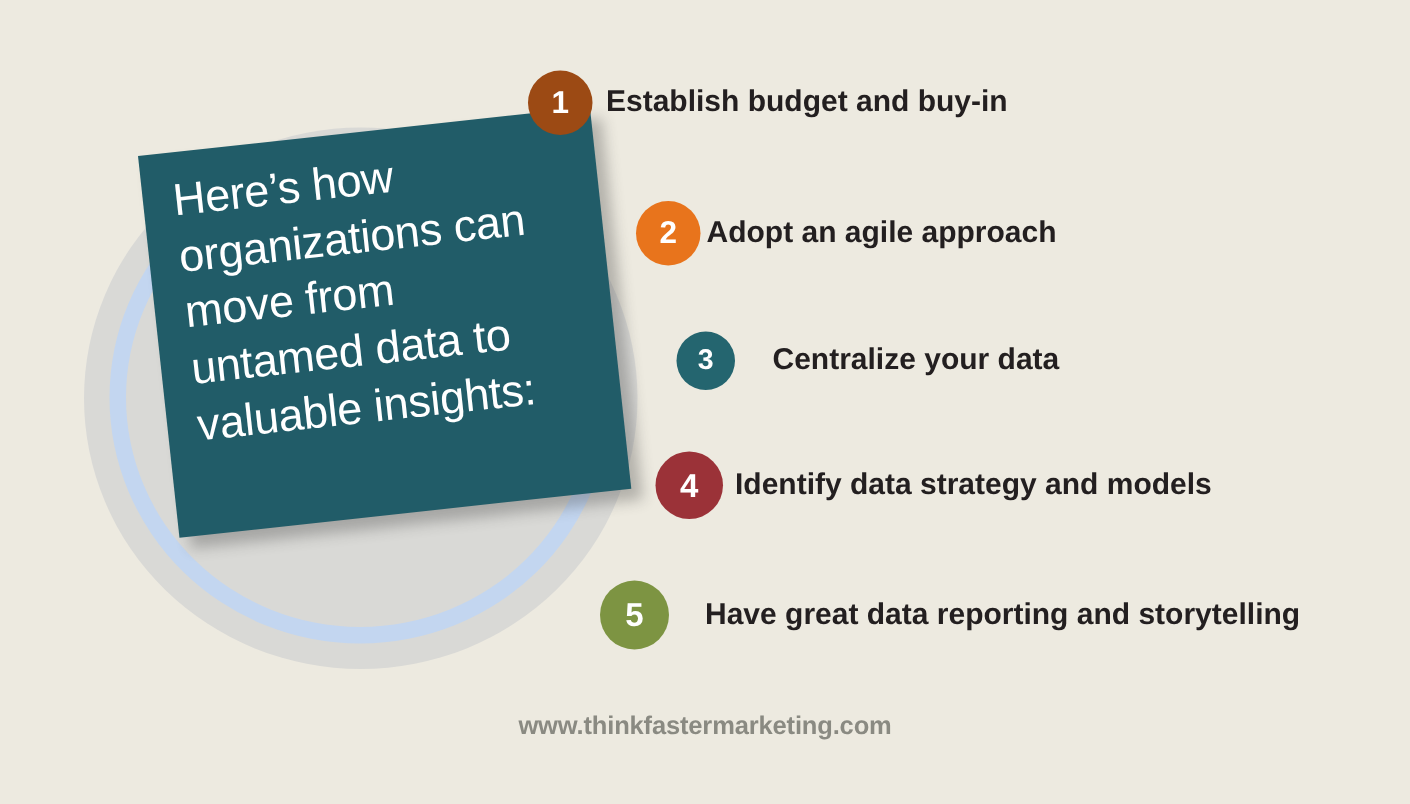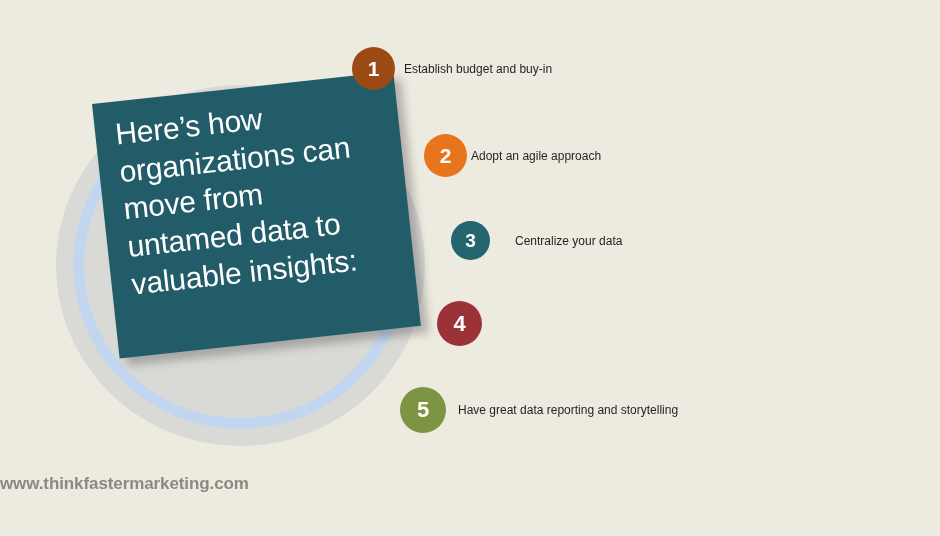--- a/index.html
+++ b/index.html
@@ -81,22 +81,22 @@
     font-family: "Liberation Sans", sans-serif;
     font-weight: bold;
     display: flex;
     align-items: center;
     justify-content: center;
     box-sizing: border-box;
   }
   .step-label {
     color: #231F20;
     font-family: "Liberation Sans", sans-serif;
-    font-size: 12px;
-    font-weight: 400;
+    font-size: 20px;
+    font-weight: 700;
     white-space: nowrap;
   }
 
   #step-0 { left: 352px; top: 47px; }
   #step-0 .step-badge { width: 43px; height: 43px; font-size: 21px; background: #9C4A14; }
   #step-0 .step-label { margin-left: 9px; }
 
   #step-1 { left: 424px; top: 134px; }
   #step-1 .step-badge { width: 43px; height: 43px; font-size: 21px; background: #E8741C; }
   #step-1 .step-label { margin-left: 4px; text-align: center; }
@@ -104,29 +104,29 @@
   #step-2 { left: 451px; top: 221px; }
   #step-2 .step-badge { width: 39px; height: 39px; font-size: 19px; background: #24656F; }
   #step-2 .step-label { margin-left: 25px; }
 
   #step-3 { left: 437px; top: 301px; }
   #step-3 .step-badge { width: 45px; height: 45px; font-size: 22px; background: #9B3238; }
   #step-3 .step-label { margin-left: 8px; }
 
   #step-4 { left: 400px; top: 387px; }
   #step-4 .step-badge { width: 46px; height: 46px; font-size: 22px; background: #7D9442; }
-  #step-4 .step-label { margin-left: 12px; }
+  #step-4 .step-label { margin-left: 24px; }
 
   
   .footer-url {
     position: absolute;
     left: 0;
     top: 474px;
     width: 940px;
-    text-align: left;
+    text-align: center;
     color: #8A8A82;
     font-family: "Liberation Sans", sans-serif;
     font-size: 17px;
     font-weight: bold;
     letter-spacing: -0.1px;
   }
 </style>
 </head>
 <body>
 
@@ -153,20 +153,21 @@
     <span class="step-label">Adopt an agile approach</span>
   </div>
 
   <div class="step" id="step-2">
     <span class="step-badge">3</span>
     <span class="step-label">Centralize your data</span>
   </div>
 
   <div class="step" id="step-3">
     <span class="step-badge">4</span>
+    <span class="step-label">Identify data strategy and models</span>
   </div>
 
   <div class="step" id="step-4">
     <span class="step-badge">5</span>
     <span class="step-label">Have great data reporting and storytelling</span>
   </div>
 
   <div class="footer-url">www.thinkfastermarketing.com</div>
 
 </div>

